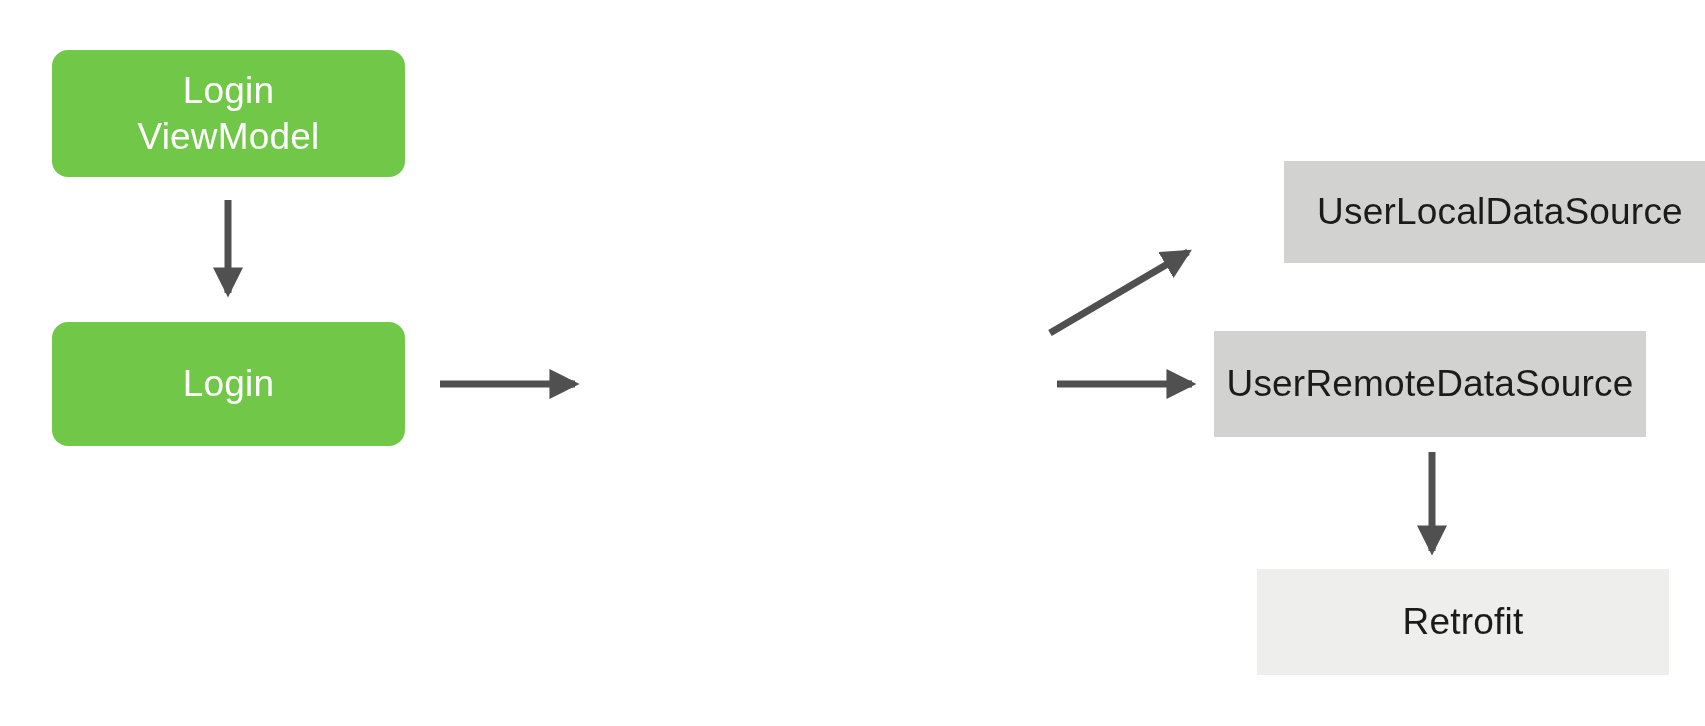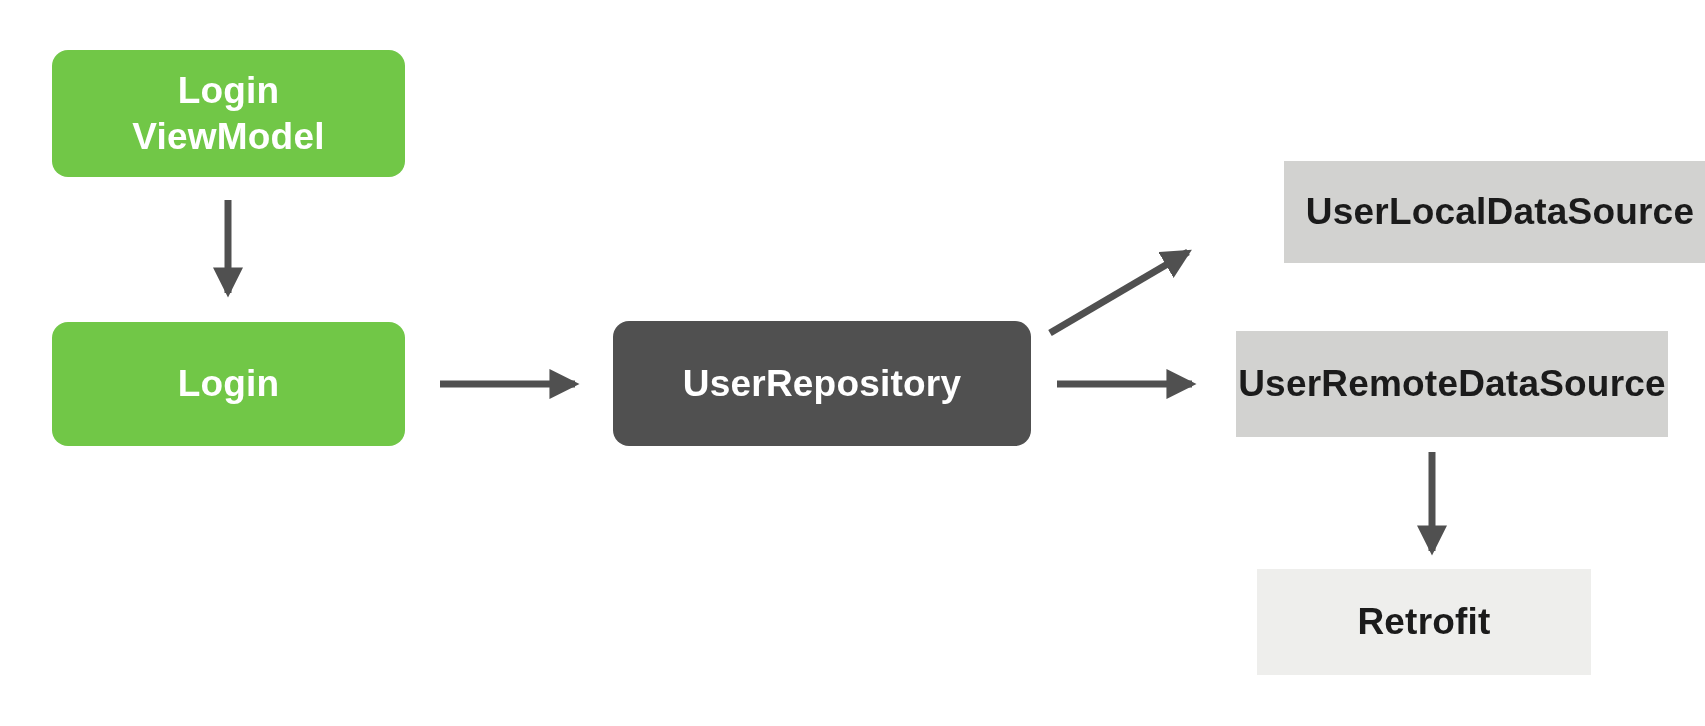--- a/index.html
+++ b/index.html
@@ -23,21 +23,21 @@
     height: 726px;
     pointer-events: none;
   }
   .node {
     position: absolute;
     display: flex;
     align-items: center;
     justify-content: flex-start;
     text-align: center;
     font-size: 37px;
-    font-weight: 700;
+    font-weight: 400;
     letter-spacing: 0.2px;
     line-height: 1.24;
     box-sizing: border-box;
   }
   .node.rounded {
     border-radius: 16px;
   }
   .node .label {
     width: 100%;
   }
@@ -66,37 +66,32 @@
       <span>ViewModel</span>
     </div>
   </div>
 
   <div class="node rounded" style="left: 52px; top: 322px; width: 353px; height: 124px; background-color: rgb(113, 199, 71); color: rgb(255, 255, 255);">
     <div class="label">
       <span>Login</span><br>
     </div>
   </div>
 
-  <div class="node rounded" style="left: 613px; top: 321px; width: 418px; height: 125px; background-color: rgb(80, 80, 80); color: rgb(255, 255, 255);">
-    <div class="label">
-      <span>UserRepository</span>
-    </div>
-  </div>
 
   <div class="node" style="left: 1284px; top: 161px; width: 432px; height: 102px; background-color: rgb(210, 210, 208); color: rgb(27, 27, 27);">
     <div class="label">
       <span>UserLocalDataSource</span>
     </div>
   </div>
 
-  <div class="node" style="left: 1214px; top: 331px; width: 432px; height: 106px; background-color: rgb(210, 210, 208); color: rgb(27, 27, 27); margin-left: 22px;">
+  <div class="node" style="left: 1214px; top: 331px; width: 432px; height: 106px; background-color: rgb(210, 210, 208); color: rgb(27, 27, 27);">
     <div class="label">
       <span>UserRemoteDataSource</span>
     </div>
   </div>
 
-  <div class="node" style="left: 1257px; top: 569px; width: 334px; height: 106px; background-color: rgb(238, 238, 236); color: rgb(27, 27, 27);">
+  <div class="node" style="left: 1257px; top: 569px; width: 412px; height: 106px; background-color: rgb(238, 238, 236); color: rgb(27, 27, 27);">
     <div class="label">
       <span>Retrofit</span>
     </div>
   </div>
 
 </div>
 
 </body></html>

